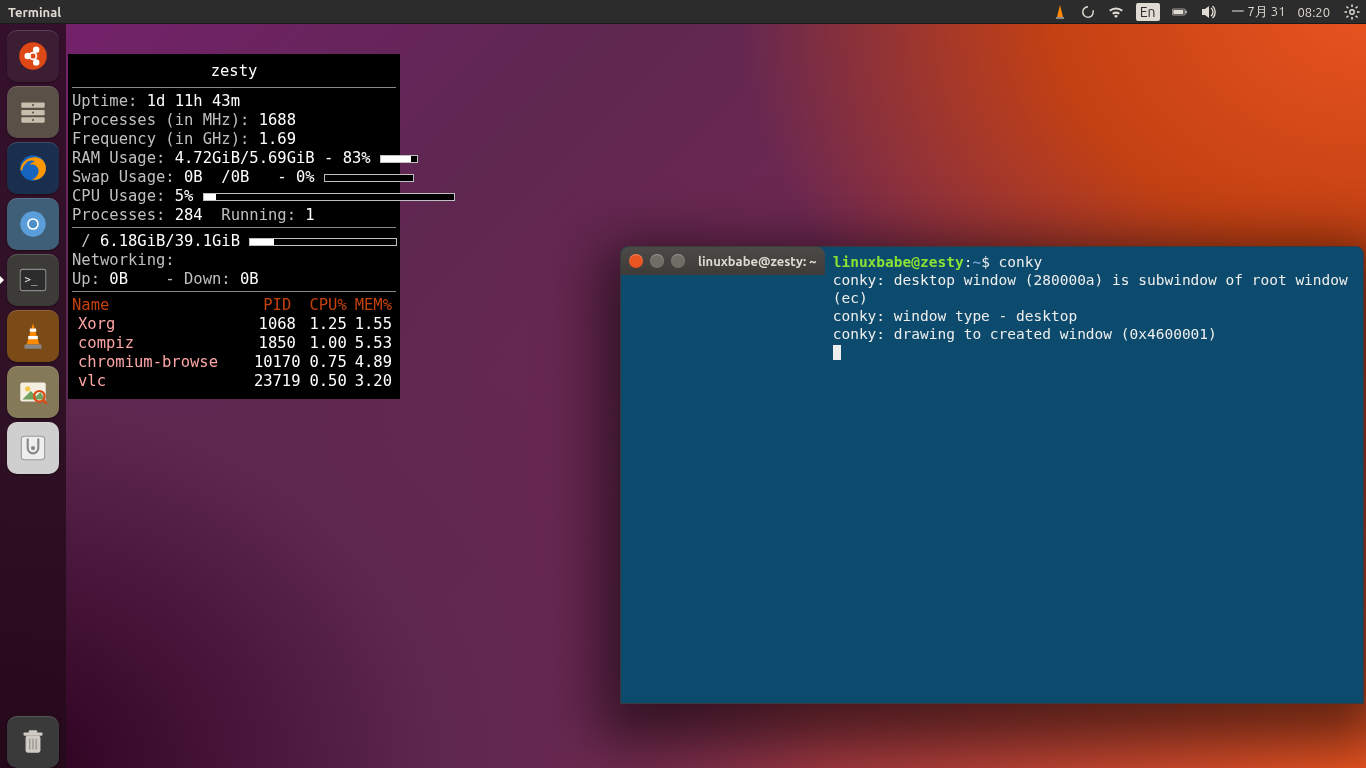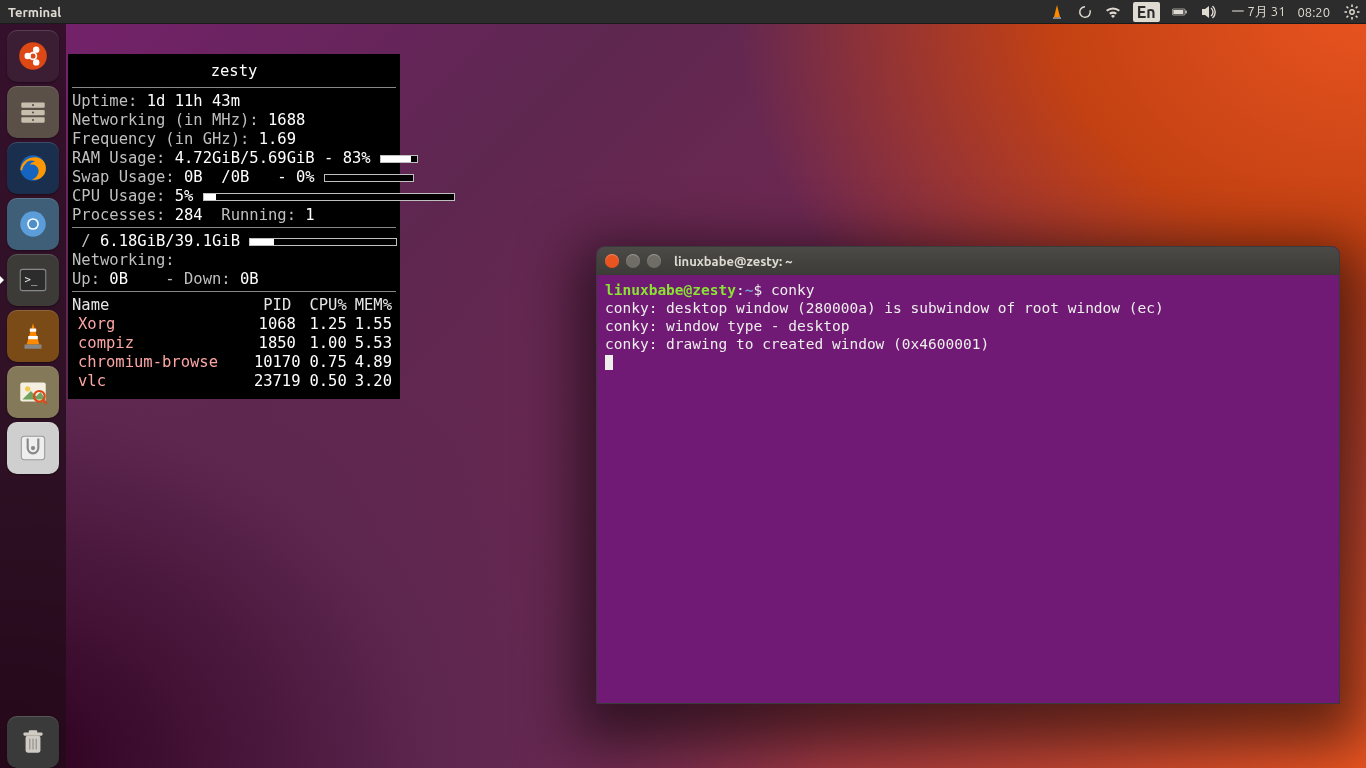--- a/index.html
+++ b/index.html
@@ -21,21 +21,21 @@
     background:#2c2c2c; color:#dfdbd2;
     display:flex; align-items:center; font-size:13px;
     padding:0 6px 0 8px; z-index:50;
     border-bottom:1px solid #1a1a1a;
   }
   .menubar .app-title { font-weight:600; }
   .menubar .spacer { flex:1; }
   .menubar .tray { display:flex; align-items:center; gap:12px; }
   .menubar .tray > * { display:flex; align-items:center; }
   .menubar svg { width:16px; height:16px; fill:#dfdbd2; }
-  .ime-badge { background:#dfdbd2; color:#2c2c2c; font-size:16px; font-weight:700; padding:1px 4px; border-radius:2px; }
+  .ime-badge { background:#dfdbd2; color:#2c2c2c; font-size:14px; font-weight:400; padding:1px 4px; border-radius:2px; }
 
   
   .launcher {
     position:absolute; top:24px; left:0; bottom:0; width:66px;
     background:rgba(35,12,25,0.78);
     display:flex; flex-direction:column; align-items:center;
     padding-top:6px; gap:4px; z-index:40;
   }
   .launcher .tile {
     width:52px; height:52px; border-radius:10px;
@@ -61,32 +61,32 @@
   .conky .title { color:#fff; text-align:center; margin-bottom:6px; }
   .conky .hr { border:0; border-top:1px solid #888; margin:2px 0 4px 0; }
   .conky .w { color:#fff; }
   .conky .row { white-space:pre; }
   .conky .bar {
     display:inline-block; height:8px; background:#000; border:1px solid #bfbfbf;
     vertical-align:middle; position:relative;
   }
   .conky .bar > i { position:absolute; left:0; top:0; bottom:0; background:#fff; }
   .conky table { width:100%; border-collapse:collapse; font-family:inherit; font-size:inherit; }
-  .conky th { text-align:left; color:#e5e5e5; font-weight:400; }
+  .conky th { text-align:left; color:#c2410c; font-weight:400; }
   .conky th.r, .conky td.r { text-align:center; }
   .conky td { color:#fff; }
   .conky td.name { color:#fca5a5; padding-left:6px; }
 
   
   .termwin {
-    position:absolute; top:246px; left:596px; width:744px; height:458px;
-    background:#701a75; border-radius:8px 8px 0 0;
+    position:absolute; top:246px; left:620px; width:744px; height:458px;
+    background:#0c4a6e; border-radius:8px 8px 0 0;
     box-shadow:0 18px 55px 20px rgba(0,0,0,0.55);
     border:1px solid #3a3a3a; z-index:35;
-    display:flex; flex-direction:column;
+    display:flex; flex-direction:row;
   }
   .term-titlebar {
     height:28px; background:linear-gradient(#4b4a46,#3c3b37);
     border-radius:8px 8px 0 0; display:flex; align-items:center;
     padding:0 8px; gap:7px; color:#dfdbd2; font-size:13px; font-weight:600;
   }
   .term-titlebar .btn { width:14px; height:14px; border-radius:50%; box-shadow:inset 0 1px 1px rgba(255,255,255,0.3); }
   .btn.close { background:#e95420; }
   .btn.min   { background:#6f6d66; }
   .btn.max   { background:#6f6d66; }
@@ -232,21 +232,21 @@
         <line x1="16" y1="13" x2="16" y2="23" stroke="#888"></line>
         <line x1="19" y1="13" x2="19" y2="23" stroke="#888"></line>
       </svg>
   </div>
 </div>
 
 <div class="conky">
   <div class="title w">zesty</div>
   <hr class="hr">
   <div class="row"><span>Uptime: </span><span class="w">1d 11h 43m</span></div>
-  <div class="row"><span>Networking (in MHz): </span><span class="w">1688</span></div>
+  <div class="row"><span>Processes (in MHz): </span><span class="w">1688</span></div>
   <div class="row"><span>Frequency (in GHz): </span><span class="w">1.69</span></div>
   <div class="row"><span>RAM Usage: </span><span class="w"><span>4.72GiB</span>/<span>5.69GiB</span> - <span>83%</span></span> <span class="bar" style="width:38px;"><i id="bar-ram" style="width: 83%;"></i></span></div>
   <div class="row"><span>Swap Usage: </span><span class="w"><span>0B</span>  /<span>0B</span>   - <span>0%</span></span> <span class="bar" style="width:90px;"><i id="bar-swap" style="width: 0%;"></i></span></div>
   <div class="row"><span>CPU Usage: </span><span class="w">5%</span> <span class="bar" style="width:252px;"><i id="bar-cpu" style="width: 5%;"></i></span></div>
   <div class="row"><span>Processes: </span><span class="w">284</span>  <span>Running: </span><span class="w">1</span></div>
   <hr class="hr">
   <div class="row"><span> / </span><span class="w"><span>6.18GiB</span>/<span>39.1GiB</span></span> <span class="bar" style="width:148px;"><i id="bar-fs" style="width: 16%;"></i></span></div>
   <div class="row">Networking:</div>
   <div class="row"><span>Up: </span><span class="w">0B</span>    - <span>Down: </span><span class="w">0B</span></div>
   <hr class="hr">

